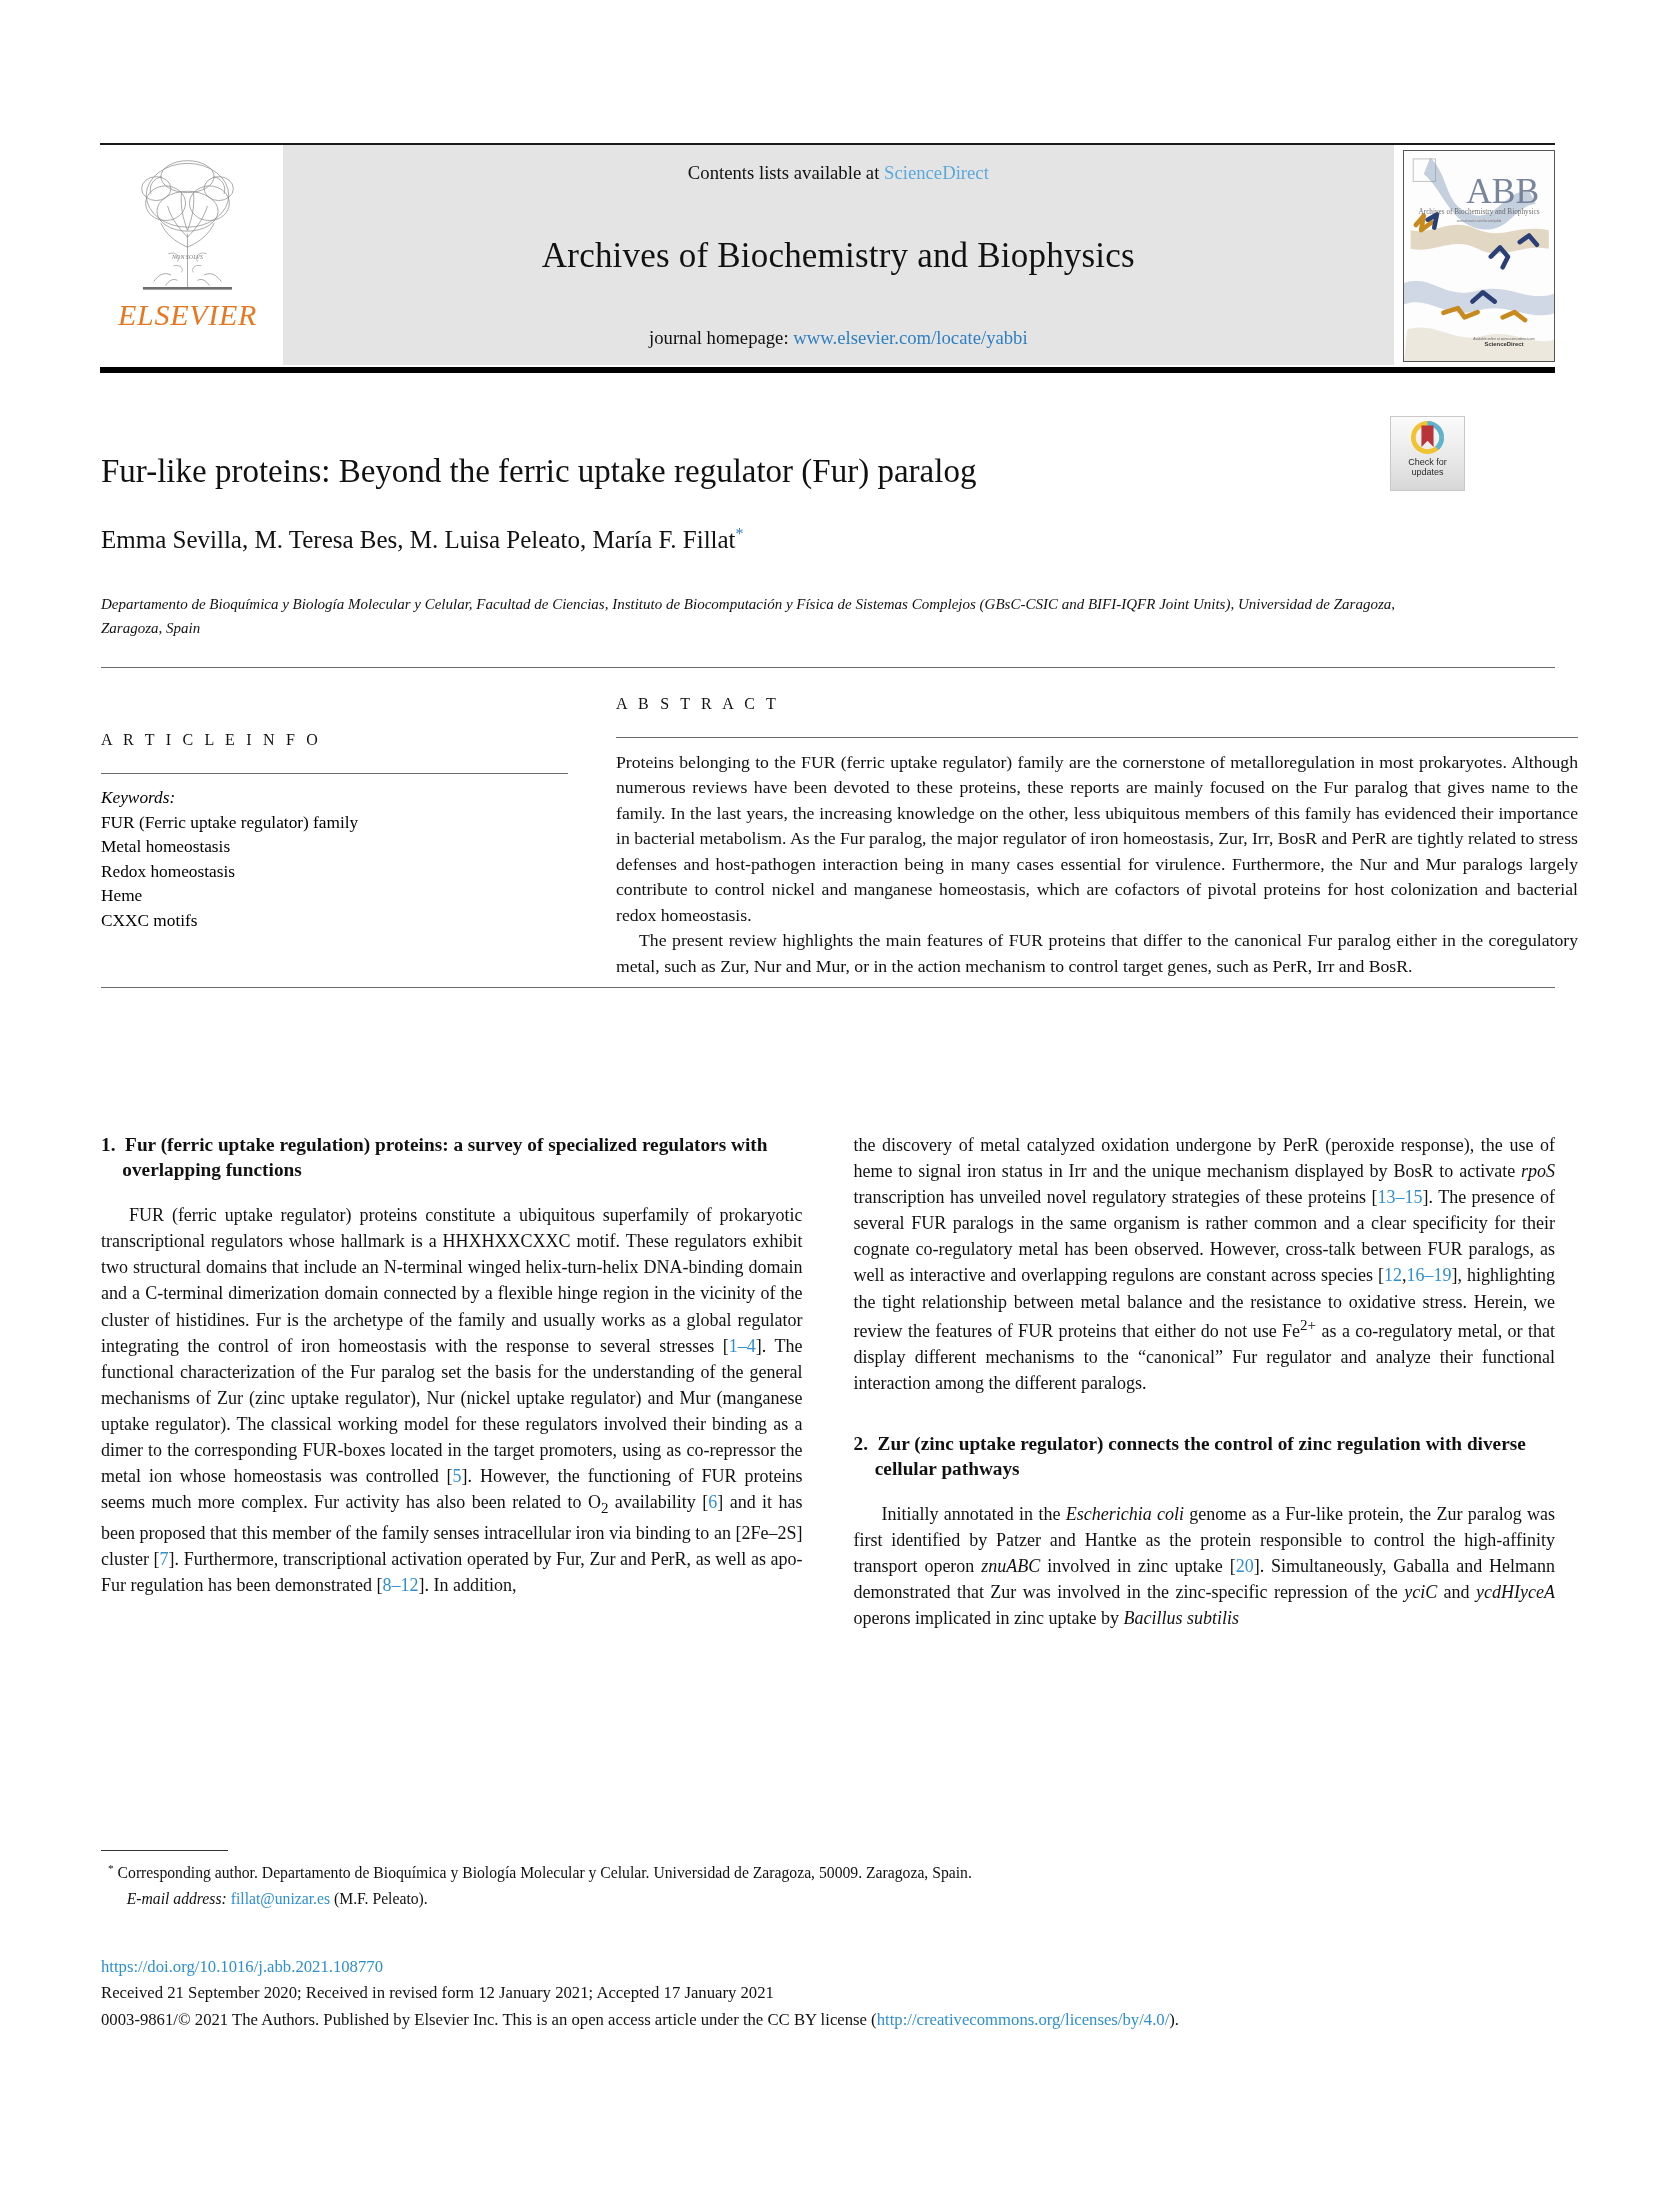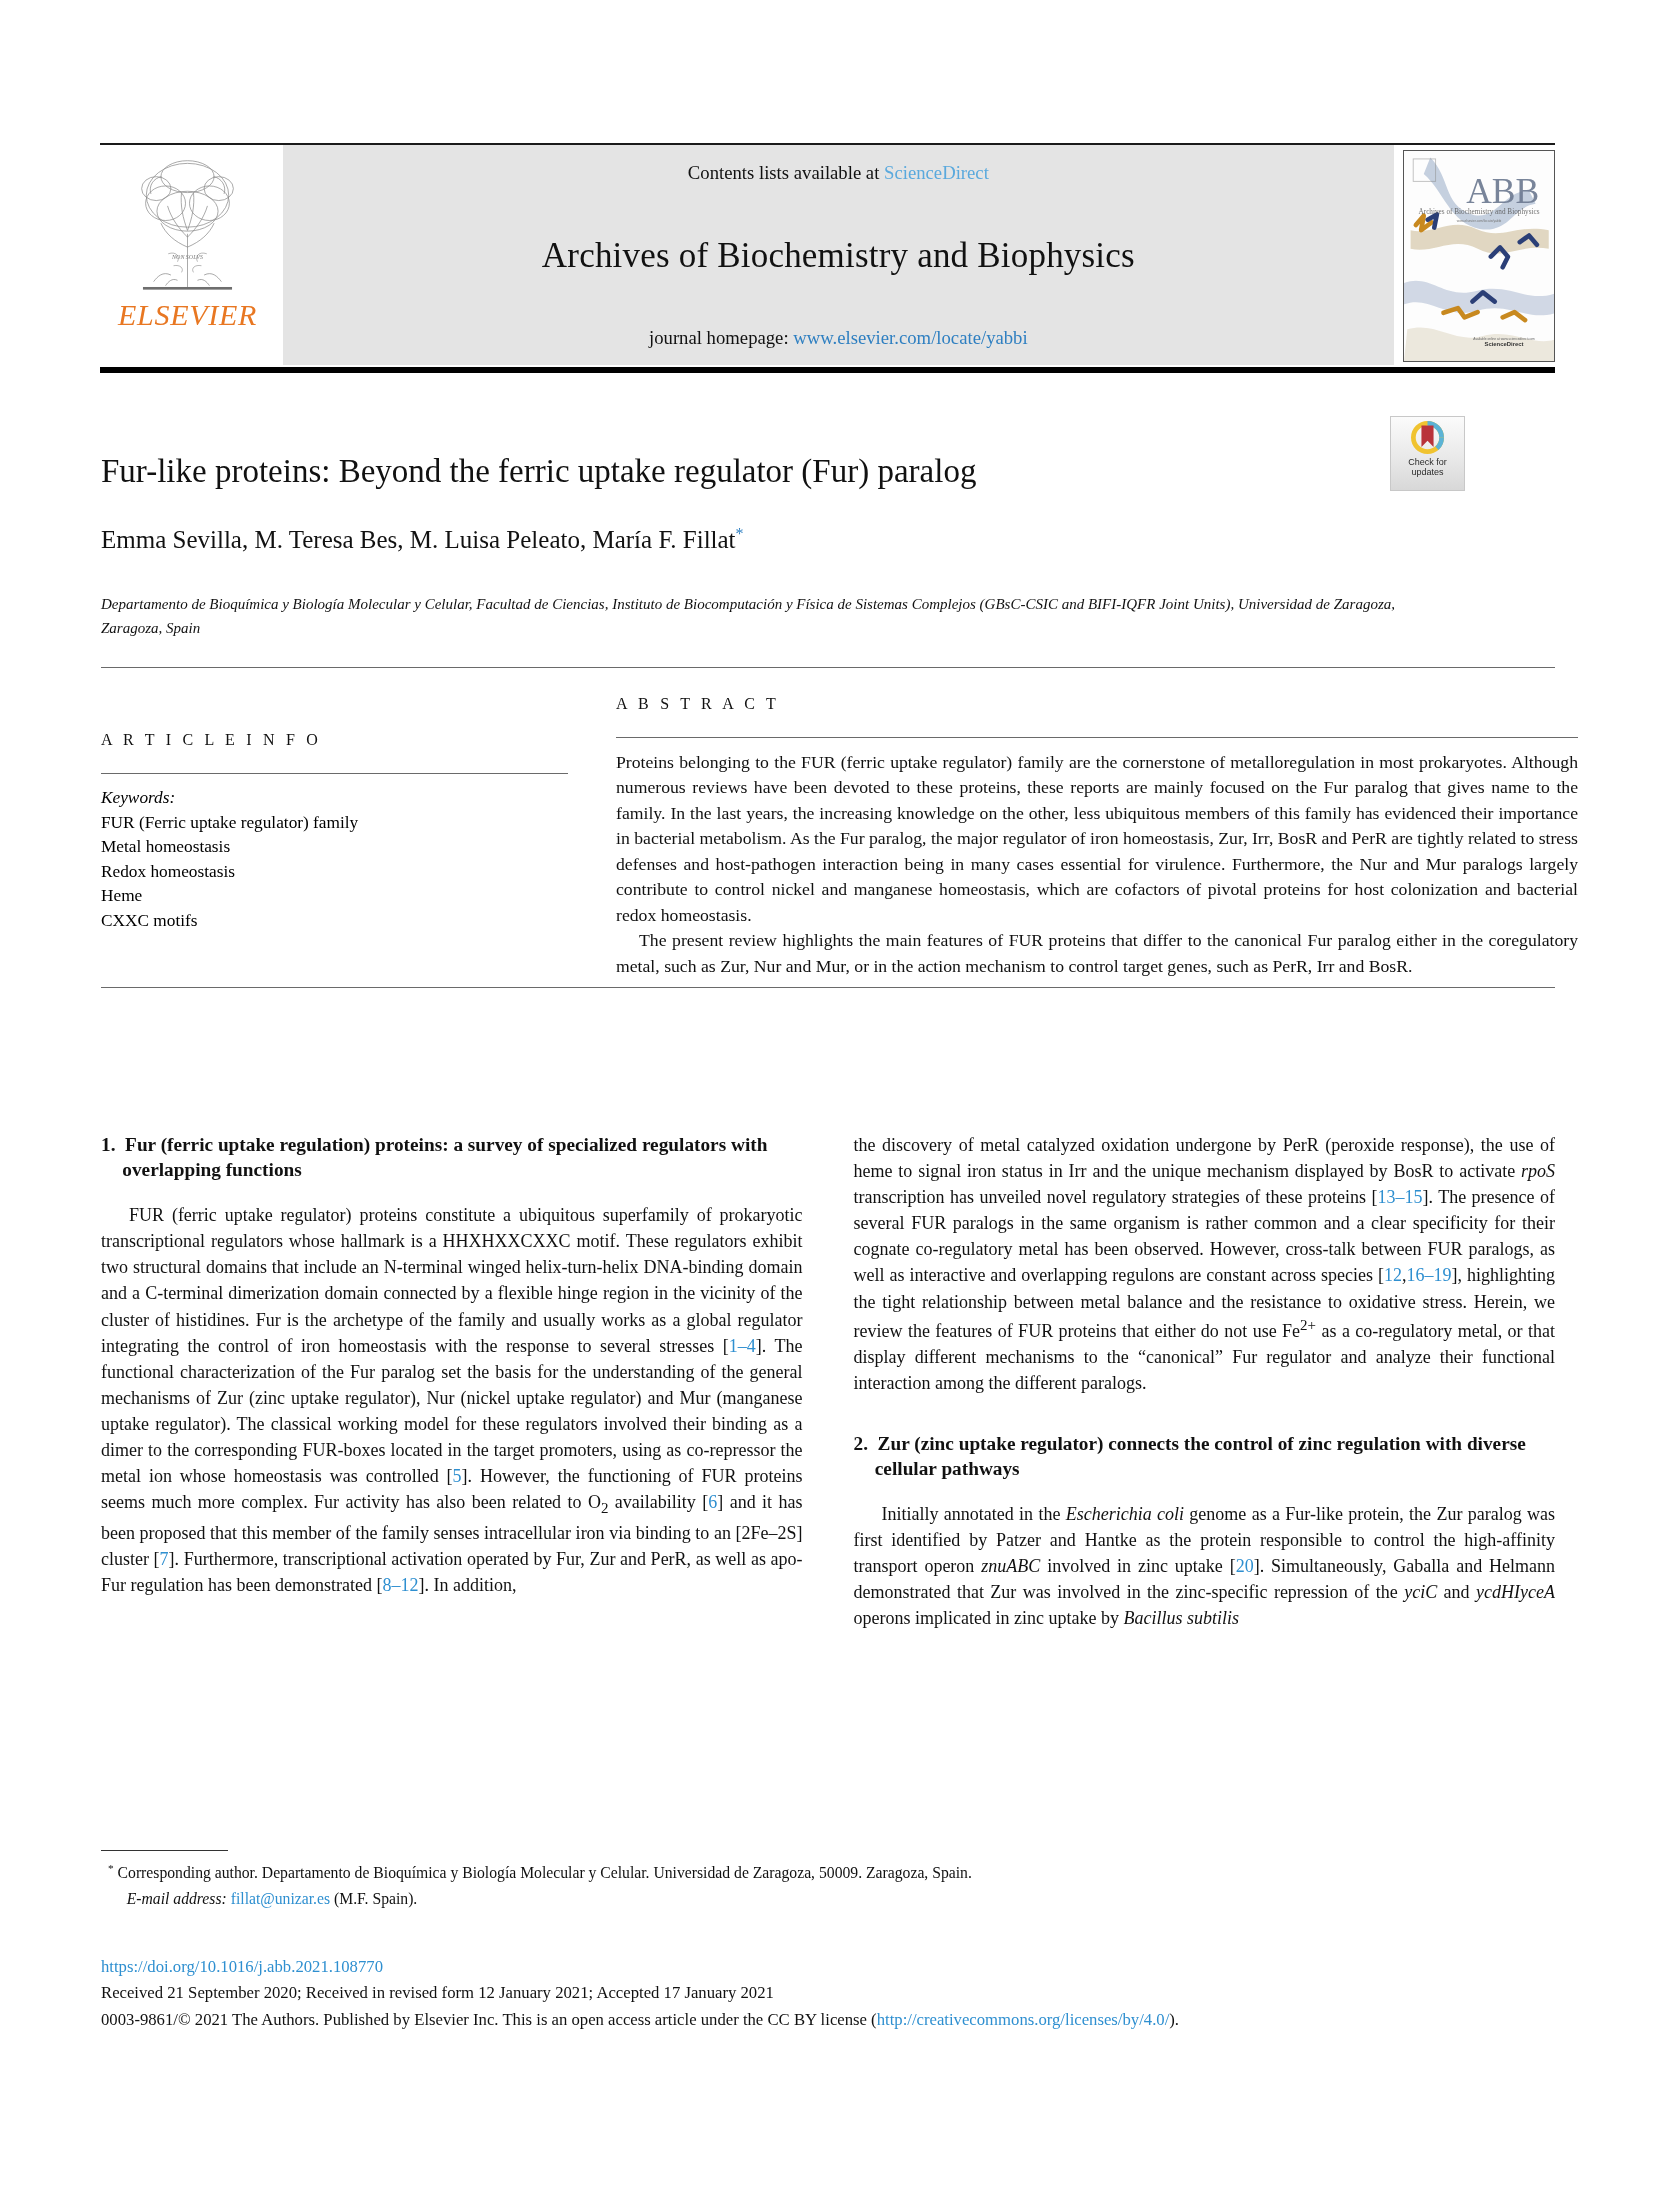--- a/index.html
+++ b/index.html
@@ -472,21 +472,21 @@
       <p><span>the discovery of metal catalyzed oxidation undergone by PerR (peroxide response), the use of heme to signal iron status in Irr and the unique mechanism displayed by BosR to activate </span><span class="ital">rpoS</span><span> transcription has unveiled novel regulatory strategies of these proteins [</span><span class="ref">13–15</span><span>]. The presence of several FUR paralogs in the same organism is rather common and a clear specificity for their cognate co-regulatory metal has been observed. However, cross-talk between FUR paralogs, as well as interactive and overlapping regulons are constant across species [</span><span class="ref">12</span><span>,</span><span class="ref">16–19</span><span>], highlighting the tight relationship between metal balance and the resistance to oxidative stress. Herein, we review the features of FUR proteins that either do not use Fe</span><sup>2+</sup><span> as a co-regulatory metal, or that display different mechanisms to the “canonical” Fur regulator and analyze their functional interaction among the different paralogs.</span></p>
       <h2 class="sec2"><span>2.</span>&nbsp;&nbsp;<span>Zur (zinc uptake regulator) connects the control of zinc regulation with diverse cellular pathways</span></h2>
       <p class="first"><span>Initially annotated in the </span><span class="ital">Escherichia coli</span><span> genome as a Fur-like protein, the Zur paralog was first identified by Patzer and Hantke as the protein responsible to control the high-affinity transport operon </span><span class="ital">znuABC</span><span> involved in zinc uptake [</span><span class="ref">20</span><span>]. Simultaneously, Gaballa and Helmann demonstrated that Zur was involved in the zinc-specific repression of the </span><span class="ital">yciC</span><span> and </span><span class="ital">ycdHIyceA</span><span> operons implicated in zinc uptake by </span><span class="ital">Bacillus subtilis</span></p>
     </div>
 
   </div>
 
   <div class="foot-rule"></div>
   <div class="footnote">
     <div><span class="star">*</span><span> Corresponding author. Departamento de Bioquímica y Biología Molecular y Celular. Universidad de Zaragoza, 50009. Zaragoza, Spain.</span></div>
-    <div class="email-line"><span class="ital">E-mail address:</span> <span class="mail-link">fillat@unizar.es</span> <span>(M.F. Spain).</span></div>
+    <div class="email-line"><span class="ital">E-mail address:</span> <span class="mail-link">fillat@unizar.es</span> <span>(M.F. Peleato).</span></div>
   </div>
 
   <div class="pub-block">
     <div class="doi-link">https://doi.org/10.1016/j.abb.2021.108770</div>
     <div>Received 21 September 2020; Received in revised form 12 January 2021; Accepted 17 January 2021</div>
     <div><span>0003-9861/© 2021 The Authors. Published by Elsevier Inc. This is an open access article under the CC BY license (</span><span class="cc-link">http://creativecommons.org/licenses/by/4.0/</span><span>).</span></div>
   </div>
 
 </div>
 

